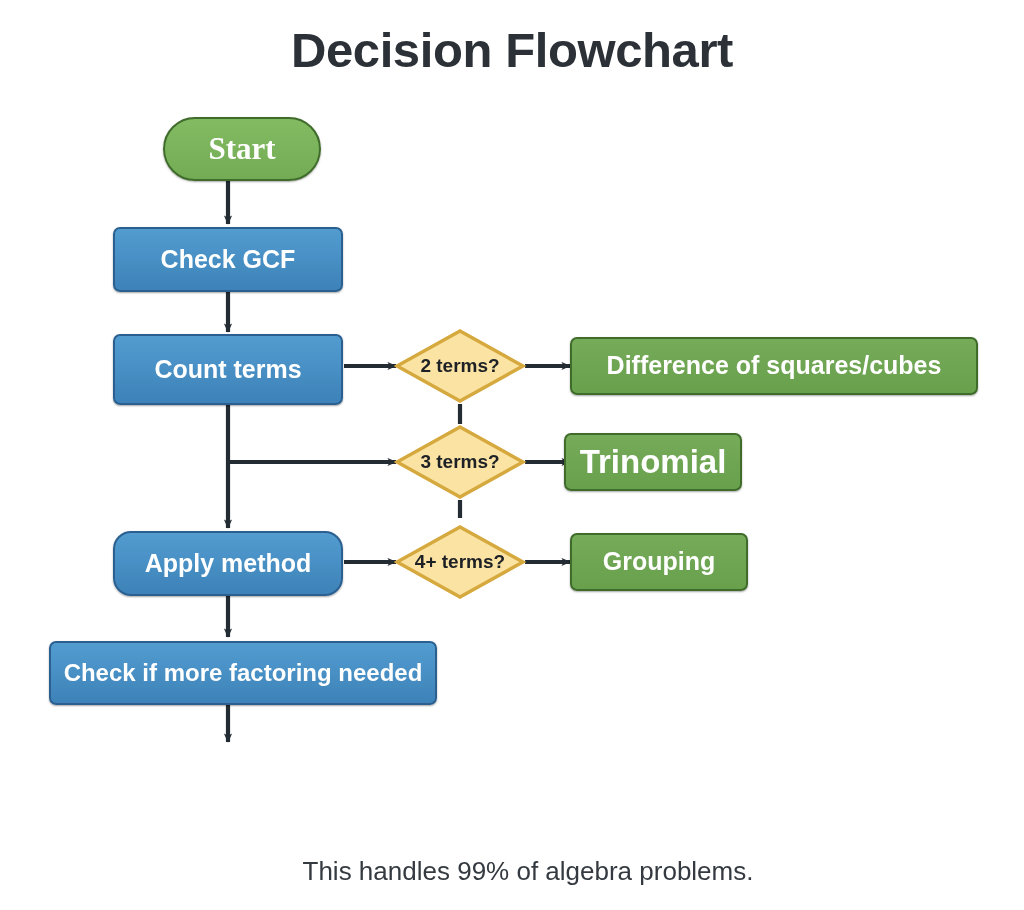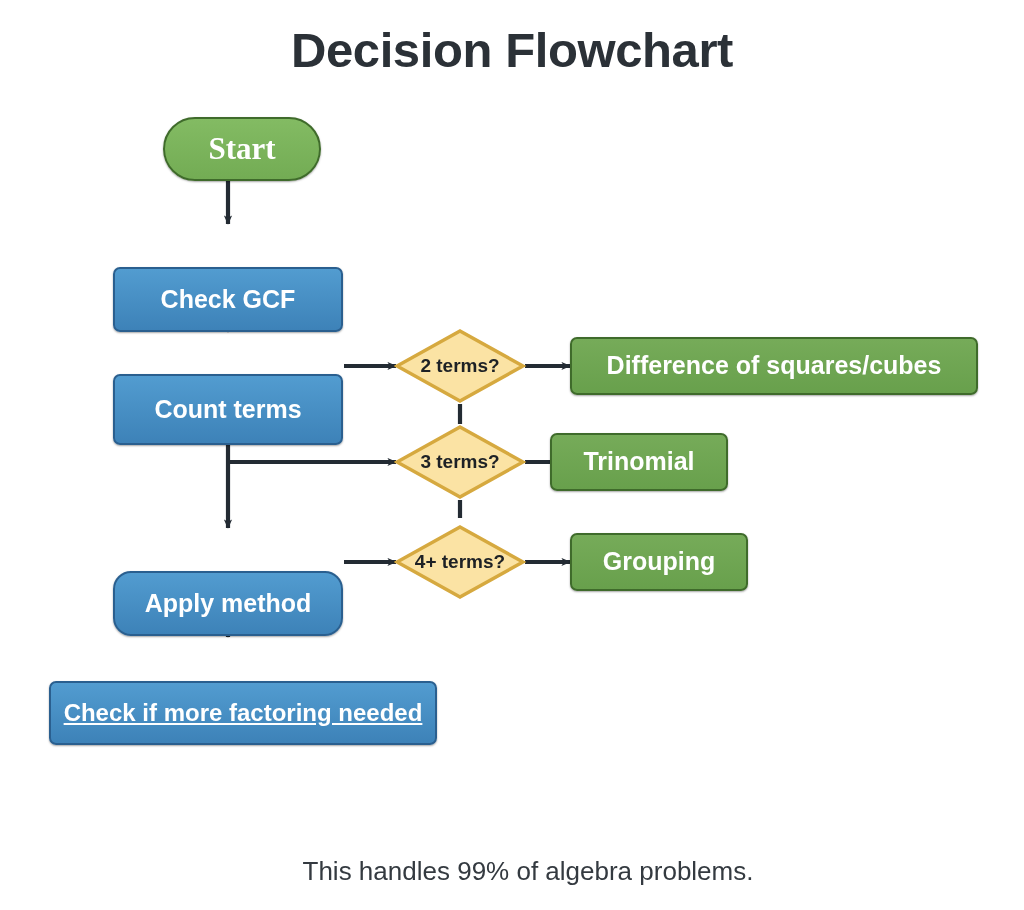--- a/index.html
+++ b/index.html
@@ -65,21 +65,20 @@
     text-align: center;
     z-index: 2;
     line-height: 1.1;
   }
 
   .node.blue {
     background: linear-gradient(180deg, #529cd0 0%, #3d82b8 100%);
     border: 2px solid #2a5f8f;
     border-radius: 7px;
     box-shadow: 0 1px 2px rgba(0,0,0,0.35);
-    margin-top: 40px;
   }
 
   .node.green {
     background: linear-gradient(180deg, #76ab59 0%, #68a04c 100%);
     border: 2px solid #3f6b2b;
     border-radius: 7px;
     box-shadow: 0 1px 2px rgba(0,0,0,0.35);
   }
 
   .node.start-pill {
@@ -179,24 +178,24 @@
 
   <div class="diamond" style="left:394px; top:524px; width:132px; height:76px;">
     <svg class="dshape" viewBox="0 0 132 76" xmlns="http://www.w3.org/2000/svg">
       <polygon points="66,3 129,38 66,73 3,38" fill="#fbe3a4" stroke="#d6a93f" stroke-width="3.5"></polygon>
     </svg>
     <div class="dlabel">4+ terms?</div>
   </div>
 
   <div class="node green" style="left:570px; top:337px; width:408px; height:58px; font-size:25px;">Difference of squares/cubes</div>
 
-  <div class="node green" style="left:550px; top:433px; width:178px; height:58px; font-size:25px;">Trinomial</div>
+  <div class="node green" style="left:564px; top:433px; width:178px; height:58px; font-size:33px;">Trinomial</div>
 
   <div class="node green" style="left:570px; top:533px; width:178px; height:58px; font-size:25px;">Grouping</div>
 
   <div class="node blue" style="left:113px; top:531px; width:230px; height:65px; font-size:25px;border-radius:18px;">Apply method</div>
 
-  <div class="node blue" style="left:49px; top:641px; width:388px; height:64px; font-size:24px;text-decoration:underline;">Check if more factoring needed</div>
+  <div class="node blue" style="left:49px; top:641px; width:388px; height:64px; font-size:24px;">Check if more factoring needed</div>
 
 
   <div class="caption">This handles 99% of algebra problems.</div>
 
 </div>
 
 </body></html>

